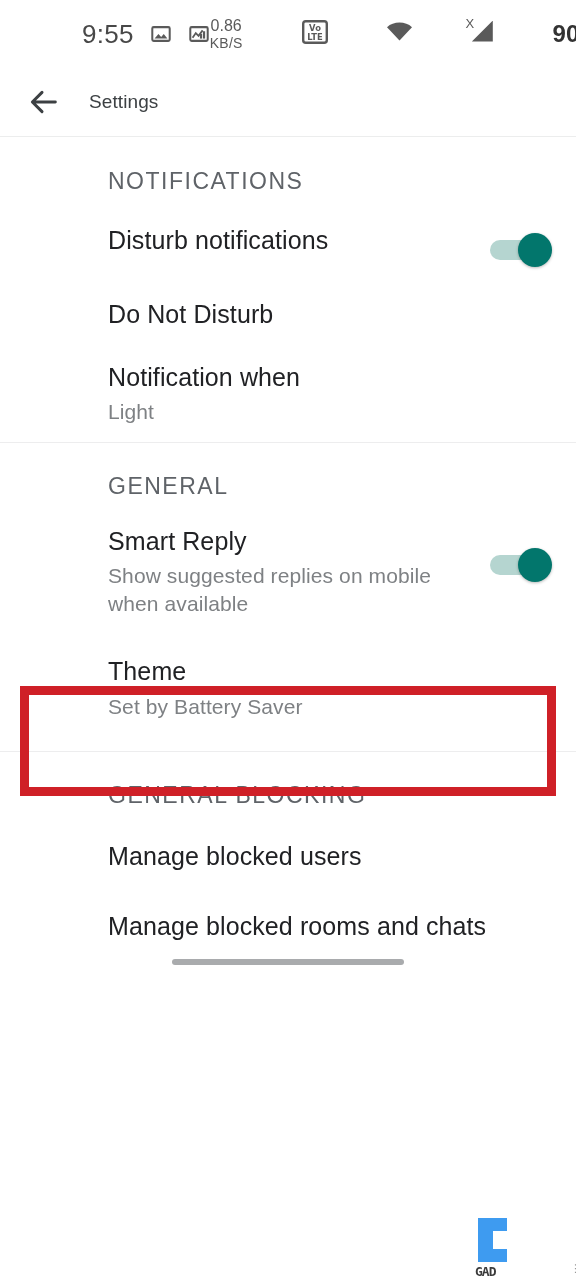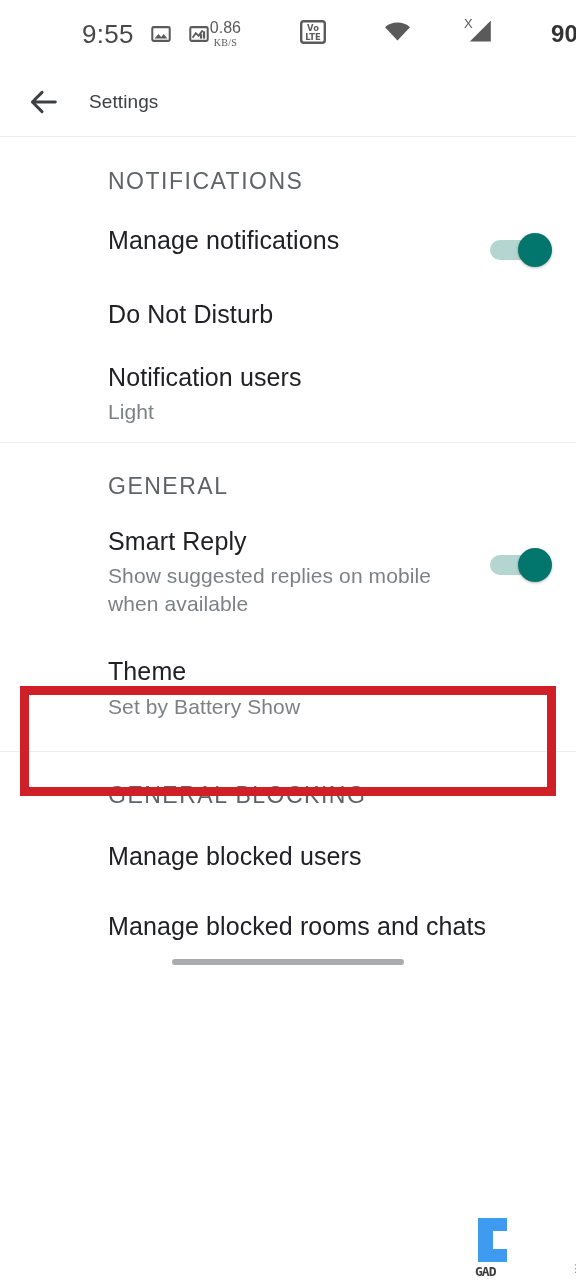--- a/index.html
+++ b/index.html
@@ -17,21 +17,21 @@
     position:absolute; top:0; left:0; width:576px; height:68px;
     display:flex; align-items:center; color:#4a4a4a;
   }
   .sb-left{ display:flex; align-items:center; margin-left:82px; }
   .sb-time{ font-size:26px; letter-spacing:.3px; color:#484848; }
   .sb-icon{ margin-left:16px; display:flex; align-items:center; }
   .sb-right{ margin-left:auto; margin-right:22px; display:flex; align-items:center;gap:48px; }
   .netspeed{ display:flex; flex-direction:column; align-items:center; line-height:1;
              margin-right:11px; color:#5a5a5a; }
   .netspeed .v{ font-size:16px; }
-  .netspeed .u{ font-size:10px; letter-spacing:.2px; margin-top:2px;font-family:Liberation Serif, serif; }
+  .netspeed .u{ font-size:14px; letter-spacing:.2px; margin-top:2px; }
   .volte{ margin-right:10px; }
   .wifi{ margin-right:8px; }
   .sigwrap{ position:relative; margin-right:10px; }
   .sigx{ position:absolute; top:-5px; left:-3px; font-size:13px; color:#5a5a5a; }
   .sb-batt{ font-size:24px; color:#333; font-weight:700; letter-spacing:.2px; }
 
   
   .appbar{
     position:absolute; top:68px; left:0; width:576px; height:69px;
     display:flex; align-items:center; border-bottom:1px solid #eceded; background:#fff;
@@ -146,37 +146,37 @@
     <div class="appbar-title">Settings</div>
   </div>
 
   <div class="list">
 
     <div class="section">
       <div class="sec-head">NOTIFICATIONS</div>
 
       <div class="row">
         <div class="row-txt">
-          <div class="row-title">Manage notifications</div>
+          <div class="row-title">Disturb notifications</div>
         </div>
         <div class="toggle">
           <div class="track" style="background: rgb(181, 213, 208);"></div>
           <div class="knob" style="background: rgb(2, 118, 108);"></div>
         </div>
       </div>
 
       <div class="row">
         <div class="row-txt">
           <div class="row-title">Do Not Disturb</div>
         </div>
       </div>
 
       <div class="row">
         <div class="row-txt">
-          <div class="row-title">Notification users</div>
+          <div class="row-title">Notification when</div>
           <div class="row-sub">Light</div>
         </div>
       </div>
     </div>
 
     <div class="section">
       <div class="sec-head">GENERAL</div>
 
       <div class="row tight">
         <div class="row-txt">
@@ -185,21 +185,21 @@
         </div>
         <div class="toggle" style="margin-top:22px">
           <div class="track" style="background: rgb(181, 213, 208);"></div>
           <div class="knob" style="background: rgb(2, 118, 108);"></div>
         </div>
       </div>
 
       <div class="row" style="padding-top:26px;padding-bottom:30px">
         <div class="row-txt">
           <div class="row-title">Theme</div>
-          <div class="row-sub">Set by Battery Show</div>
+          <div class="row-sub">Set by Battery Saver</div>
         </div>
       </div>
     </div>
 
     <div class="section last">
       <div class="sec-head">GENERAL BLOCKING</div>
 
       <div class="row" style="padding-top:18px;padding-bottom:22px">
         <div class="row-txt">
           <div class="row-title">Manage blocked users</div>

